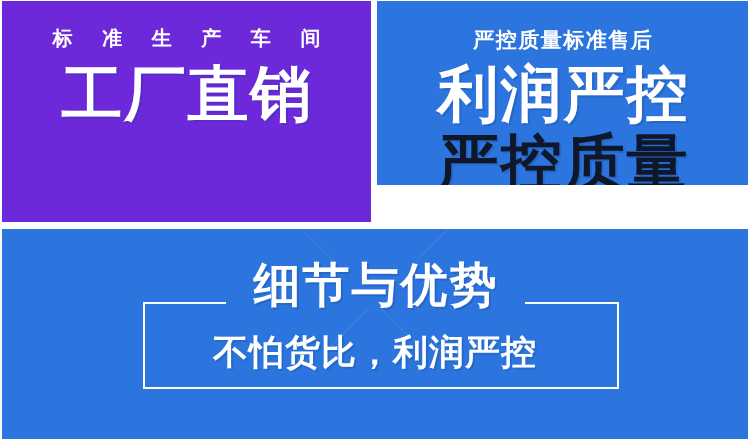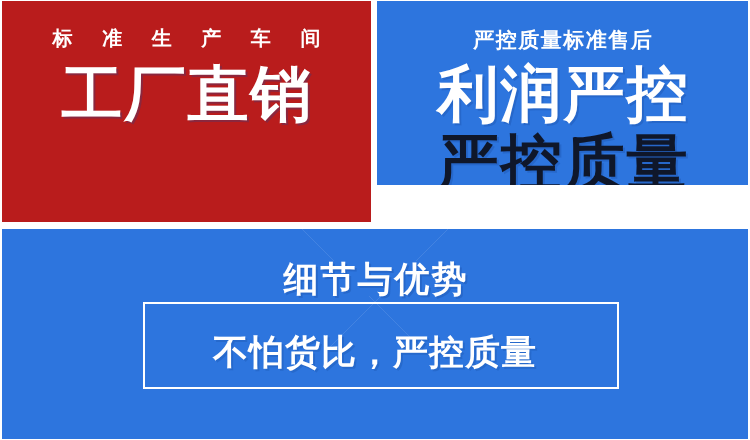--- a/index.html
+++ b/index.html
@@ -111,21 +111,21 @@
     position: absolute;
     left: 0;
     right: 0;
     top: 32px;
     text-align: center;
     pointer-events: none;
   }
 
   .details-title {
     display: inline-block;
-    font-size: 35px;
+    font-size: 47px;
     font-weight: bold;
     color: #ffffff;
     line-height: 1;
     letter-spacing: 2px;
     text-indent: 2px;
     white-space: nowrap;
     padding: 0 26px;
     background: #2d75de;
     text-shadow: 2px 2px 0 rgba(20,70,150,0.28);
   }
@@ -155,21 +155,21 @@
     inset: 0;
     opacity: 0.10;
     pointer-events: none;
   }
 </style>
 </head>
 <body>
 
 <div id="banner">
 
-  <div class="panel" id="panel-factory" style="background: #b91c1c;">
+  <div class="panel" id="panel-factory" style="background: #6d28d9;">
     <div class="top-inner">
       <div class="eyebrow spaced" style="color: rgb(255, 255, 255);">标 准 生 产 车 间</div>
       <div class="headline line1" style="color: rgb(255, 255, 255);">工厂直销</div>
     </div>
   </div>
 
   <div class="panel" id="panel-quality" style="background: rgb(45, 117, 222);">
     <div class="top-inner">
       <div class="eyebrow tight" style="color: rgb(255, 255, 255);">严控质量标准售后</div>
       <div class="headline line1" style="color: rgb(255, 255, 255); font-family: Liberation Serif, serif;">利润严控</div>
@@ -184,18 +184,18 @@
       <line x1="446" y1="0" x2="326" y2="120" stroke="#ffffff" stroke-width="1"></line>
     </svg>
 
     <div id="details-frame" style="border-color: rgb(255, 255, 255);"></div>
 
     <div class="details-title-wrap">
       <span class="details-title" style="background: rgb(45, 117, 222); color: rgb(255, 255, 255);">细节与优势</span>
     </div>
 
     <div class="details-sub-wrap">
-      <span class="details-sub" style="color: rgb(255, 255, 255);">不怕货比，严控质量</span>
+      <span class="details-sub" style="color: rgb(255, 255, 255);">不怕货比，利润严控</span>
     </div>
 
   </div>
 
 </div>
 
 </body></html>

